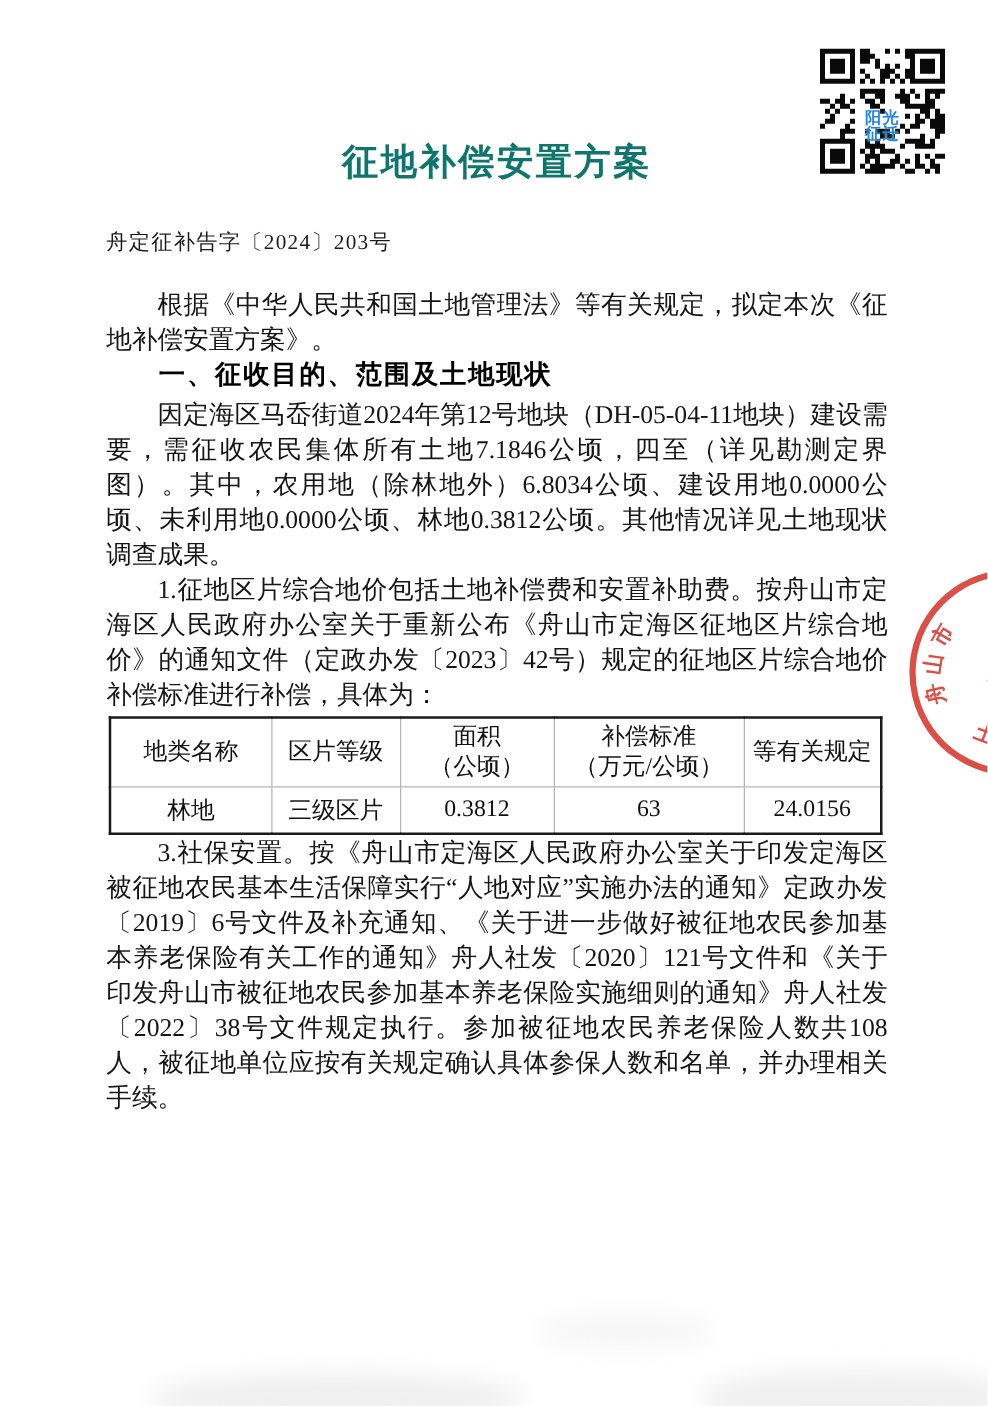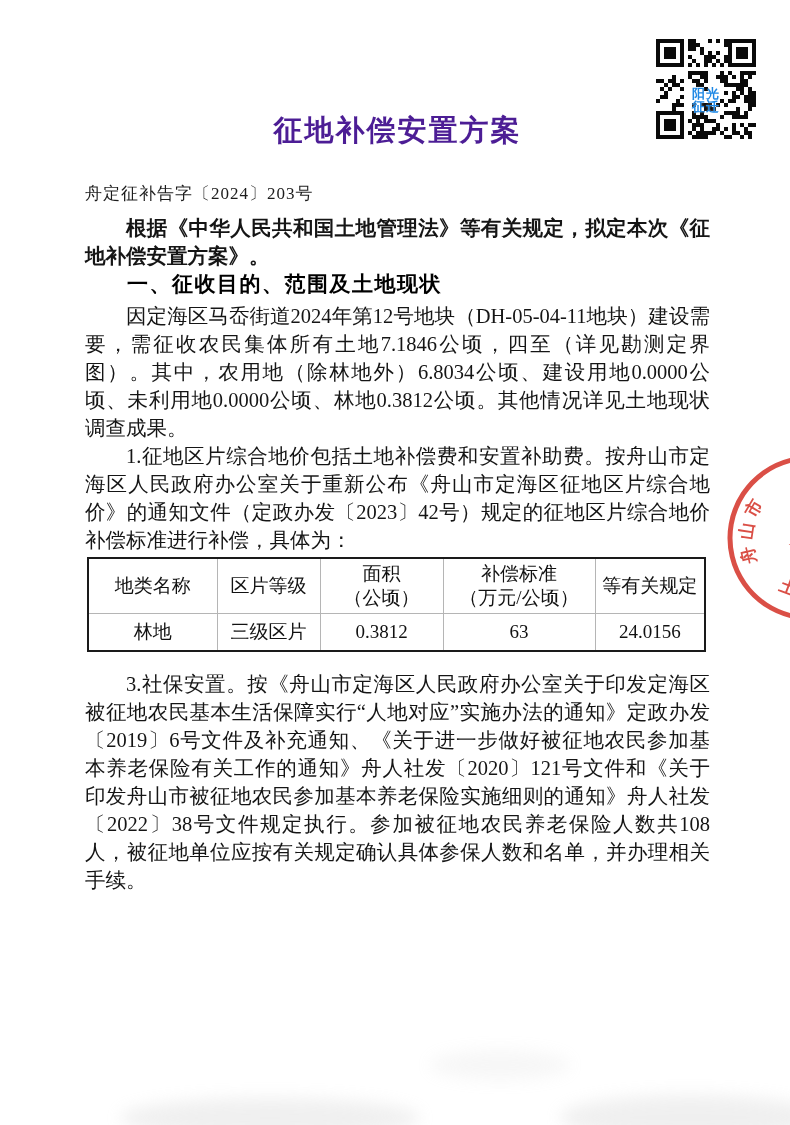--- a/index.html
+++ b/index.html
@@ -5,38 +5,38 @@
   html,body{margin:0;padding:0;}
   .page{
     position:relative;width:790px;height:1125px;background:#ffffff;
     overflow:hidden;color:#151515;
     font-family:"Liberation Serif","DejaVu Serif",serif;
   }
   .content{padding:0 80px 0 85px;}
   .doc-title{
     margin:0;padding-top:110px;text-align:center;
     font-family:"Liberation Sans","DejaVu Sans",sans-serif;
-    font-weight:700;font-size:29px;line-height:40px;letter-spacing:2px;color:#4c1d95;
+    font-weight:700;font-size:29px;line-height:40px;letter-spacing:2px;color:#0f766e;
   }
   .doc-number{
     margin-top:32px;text-align:left;font-size:17px;line-height:24px;
     letter-spacing:1px;color:#1b1b1b;
   }
   .para{
     margin:0;font-size:20.5px;line-height:28px;text-indent:2em;
     text-align:justify;color:#151515;
   }
-  .para.intro{margin-top:8px;font-weight:bold;}
+  .para.intro{margin-top:24px;}
   .sec-heading{
     margin:0;font-family:Liberation Mono, monospace;
     font-weight:700;font-size:21px;line-height:32px;text-indent:2em;
     letter-spacing:1.5px;color:#000;
   }
   table.comp{
-    border-collapse:collapse;table-layout:fixed;width:617px;margin:3px 0 18px 2px;
+    border-collapse:collapse;table-layout:fixed;width:617px;margin:3px 0 1px 2px;
     border:2.5px solid #1a1a1a;
     padding-left:40px;
   }
   table.comp th,table.comp td{
     border:1px solid #b5b5b5;text-align:center;vertical-align:middle;
     font-weight:400;padding:2px 4px;font-size:19px;color:#111;
   }
   table.comp th{white-space:pre-line;line-height:24px;height:50px;}
   tr.row-1 td{height:54px;line-height:26px;}
   tr.row-2 td{height:32px;}

